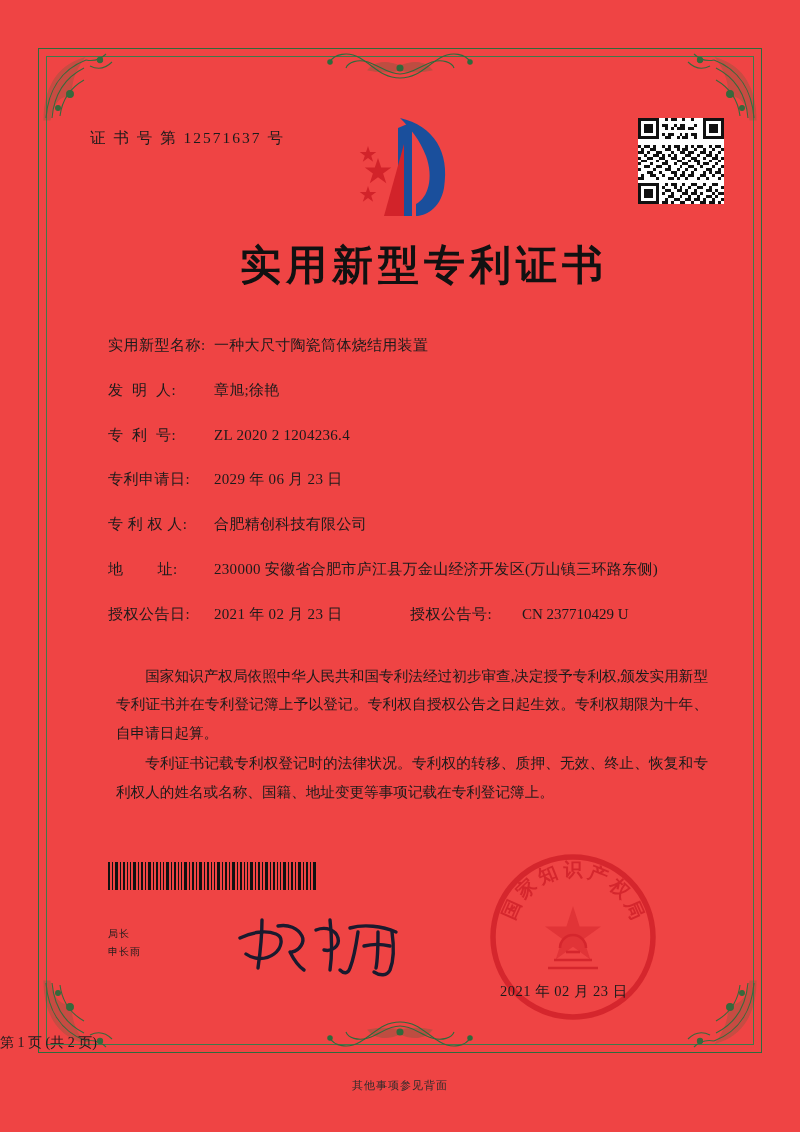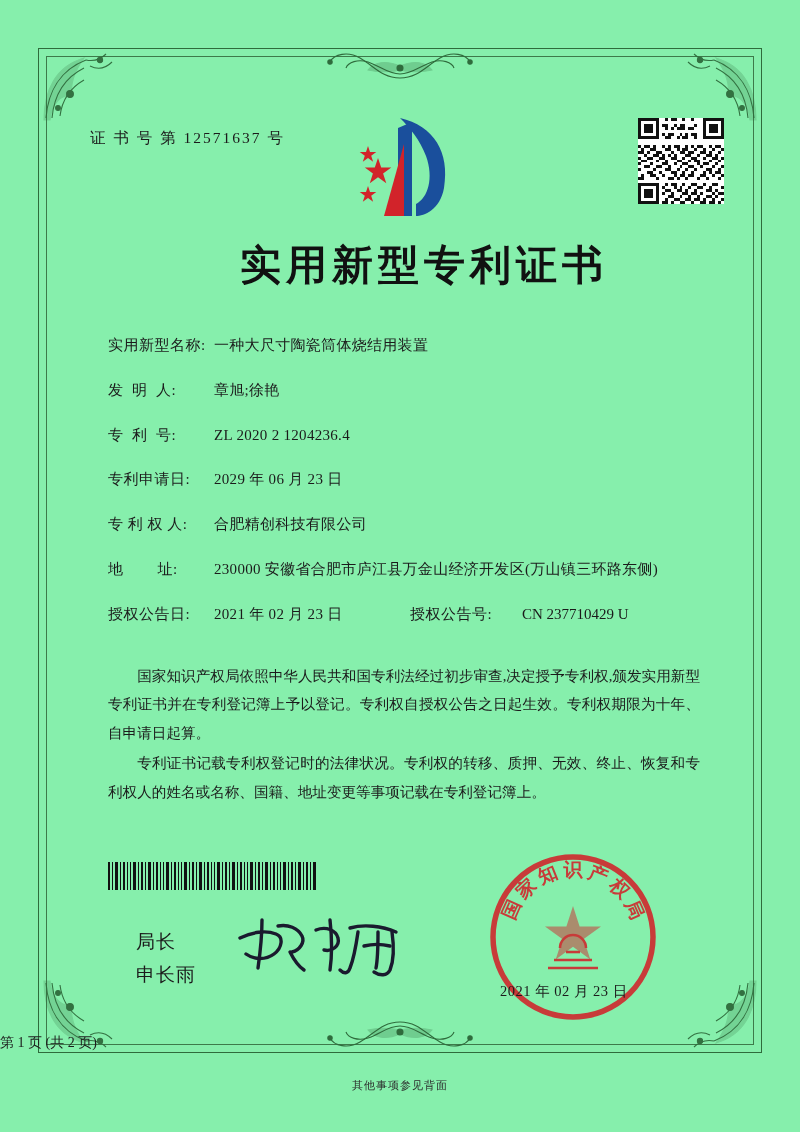--- a/index.html
+++ b/index.html
@@ -12,21 +12,21 @@
     height: 1132px;
     position: relative;
     font-family: "Liberation Serif", serif;
     color: #1a1a1a;
     overflow: hidden;
   }
 
   .page {
     position: absolute;
     inset: 0;
-    background: #86efac;
+    background: #ef4444;
   }
 
   
   .border-outer {
     position: absolute;
     left: 38px;
     top: 48px;
     width: 724px;
     height: 1005px;
     border: 1.6px solid #2f6b3c;
@@ -152,21 +152,21 @@
     flex: 0 0 auto;
     width: 112px;
     white-space: pre;
     letter-spacing: 0.5px;
   }
   .frow.two-col .fvalue2 { flex: 1 1 auto; }
 
   
   .paras {
     position: absolute;
-    left: 108px;
+    left: 116px;
     top: 662px;
     width: 592px;
     font-size: 14.6px;
     line-height: 1.95;
     text-align: justify;
     color: #1b1b1b;
   }
   .paras p {
     margin: 0 0 2px 0;
     text-indent: 2em;
@@ -180,25 +180,24 @@
     width: 208px;
     height: 28px;
   }
   .barcode svg { width: 100%; height: 100%; display: block; }
 
   
   .sig-label {
     position: absolute;
     left: 108px;
     top: 925px;
-    font-size: 19px;
+    font-size: 10px;
     line-height: 1.75;
     letter-spacing: 1px;
     color: #1b1b1b;
-    margin-left: 28px;
   }
   .sig-hand {
     position: absolute;
     left: 232px;
     top: 908px;
     width: 190px;
     height: 72px;
   }
   .sig-hand svg { width: 100%; height: 100%; display: block; }
 

